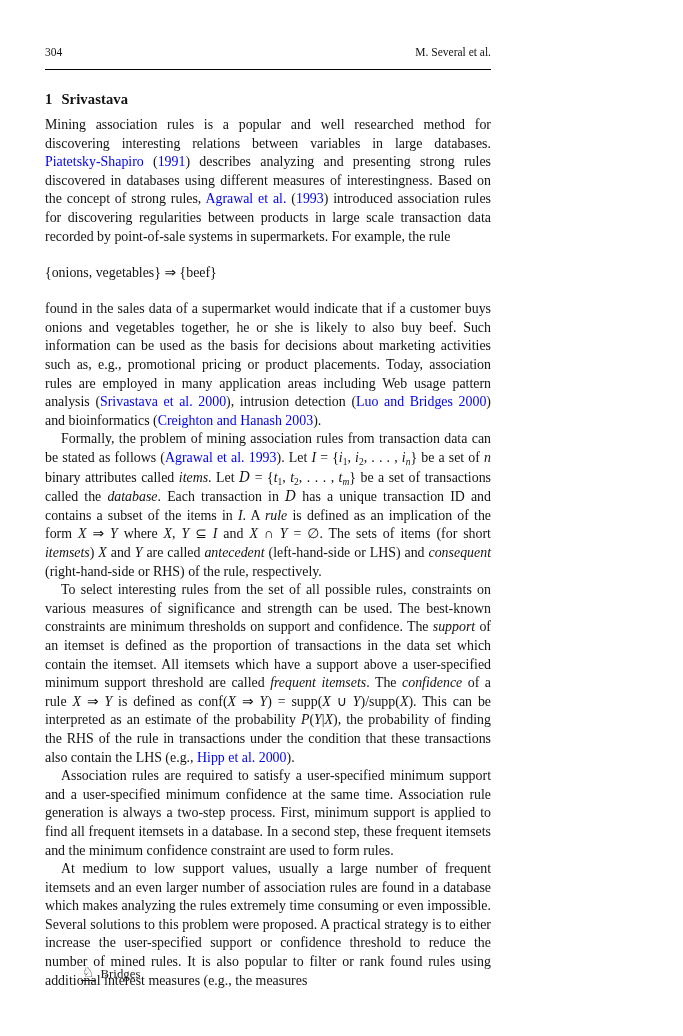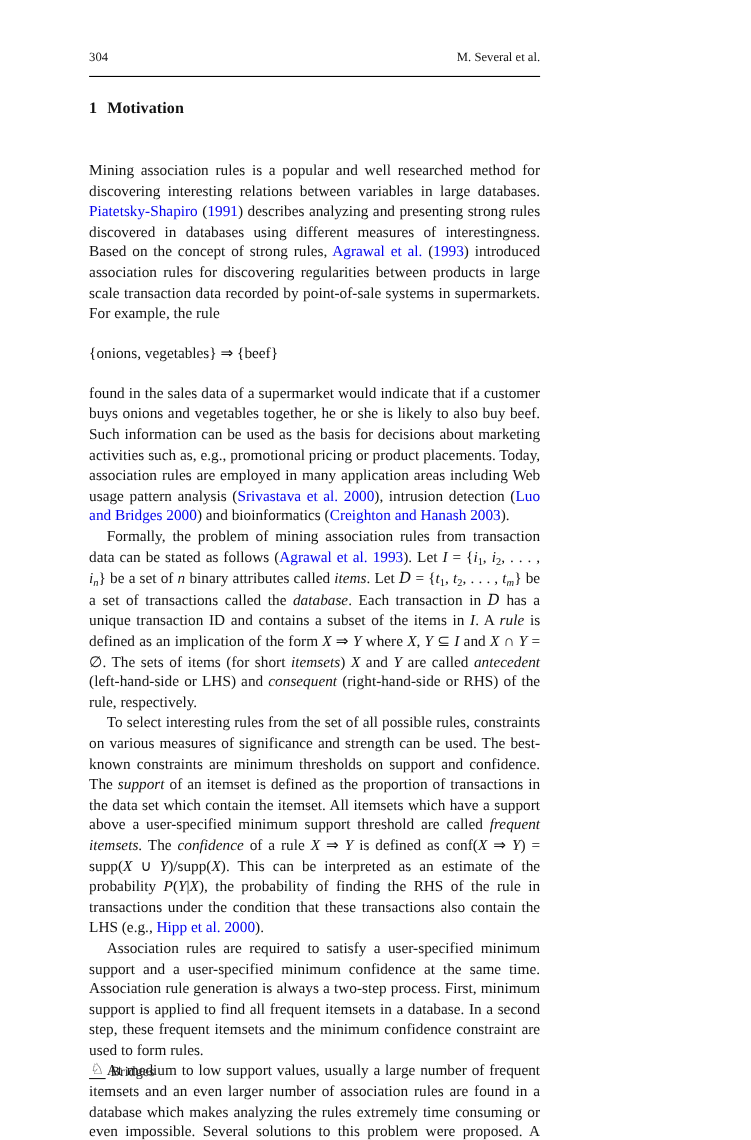--- a/index.html
+++ b/index.html
@@ -7,21 +7,21 @@
     width:683px;height:1036px;
     background:#ffffff;
     font-family:"Liberation Serif", serif;
     color:#121212;
     position:relative;
     overflow:hidden;
   }
   .page{
     box-sizing:border-box;
     width:572px;height:1036px;
-    padding:47px 81px 0 81px;
+    padding:47px 81px 0 45px;
     position:relative;
   }
   .running-head{
     display:flex;
     justify-content:space-between;
     align-items:baseline;
     font-size:11.5px;
     line-height:1;
   }
   .head-rule{
@@ -31,21 +31,21 @@
   }
   h1.section-heading{
     font-size:14.6px;
     font-weight:bold;
     margin:21px 0 0 0;
     line-height:1.1;
     letter-spacing:0.1px;
   }
   h1 .sec-num{margin-right:9px;}
   .article-body{
-    margin-top:40px;
+    margin-top:9px;
     font-size:13.9px;
     line-height:18.6px;
   }
   .article-body p{
     margin:0;
     text-align:justify;
     hyphens:none;
   }
   .article-body p.indent{text-indent:16px;}
   .formula{
@@ -83,21 +83,21 @@
 <div class="page">
 
   <header class="running-head">
     <span>304</span>
     <span>M. Several et al.</span>
   </header>
 
   <div class="head-rule"></div>
 
   <h1 class="section-heading">
-    <span class="sec-num">1</span><span>Motivation</span>
+    <span class="sec-num">1</span><span>Srivastava</span>
   </h1>
 
   <div class="article-body">
       <p class=""><span>Mining association rules is a popular and well researched method for discovering interesting relations between variables in large databases. </span><span class="cite" style="color: rgb(0, 0, 238);">Piatetsky-Shapiro</span><span> (</span><span class="cite" style="color: rgb(0, 0, 238);">1991</span><span>) describes analyzing and presenting strong rules discovered in databases using different measures of interestingness. Based on the concept of strong rules, </span><span class="cite" style="color: rgb(0, 0, 238);">Agrawal et al.</span><span> (</span><span class="cite" style="color: rgb(0, 0, 238);">1993</span><span>) introduced association rules for discovering regularities between products in large scale transaction data recorded by point-of-sale systems in supermarkets. For example, the rule</span></p>
       <div class="formula"><span>{onions, vegetables} ⇒ {beef}</span></div>
       <p class=""><span>found in the sales data of a supermarket would indicate that if a customer buys onions and vegetables together, he or she is likely to also buy beef. Such information can be used as the basis for decisions about marketing activities such as, e.g., promotional pricing or product placements. Today, association rules are employed in many application areas including Web usage pattern analysis (</span><span class="cite" style="color: rgb(0, 0, 238);">Srivastava et al. 2000</span><span>), intrusion detection (</span><span class="cite" style="color: rgb(0, 0, 238);">Luo and Bridges 2000</span><span>) and bioinformatics (</span><span class="cite" style="color: rgb(0, 0, 238);">Creighton and Hanash 2003</span><span>).</span></p>
       <p class="indent"><span>Formally, the problem of mining association rules from transaction data can be stated as follows (</span><span class="cite" style="color: rgb(0, 0, 238);">Agrawal et al. 1993</span><span>). Let </span><span class="it">I</span><span> = {</span><span class="it">i</span><sub>1</sub><span>, </span><span class="it">i</span><sub>2</sub><span>, . . . , </span><span class="it">i</span><sub class="si">n</sub><span>} be a set of </span><span class="it">n</span><span> binary attributes called </span><span class="it">items</span><span>. Let </span><span class="cal">D</span><span> = {</span><span class="it">t</span><sub>1</sub><span>, </span><span class="it">t</span><sub>2</sub><span>, . . . , </span><span class="it">t</span><sub class="si">m</sub><span>} be a set of transactions called the </span><span class="it">database</span><span>. Each transaction in </span><span class="cal">D</span><span> has a unique transaction ID and contains a subset of the items in </span><span class="it">I</span><span>. A </span><span class="it">rule</span><span> is defined as an implication of the form </span><span class="it">X</span><span> ⇒ </span><span class="it">Y</span><span> where </span><span class="it">X</span><span>, </span><span class="it">Y</span><span> ⊆ </span><span class="it">I</span><span> and </span><span class="it">X</span><span> ∩ </span><span class="it">Y</span><span> = ∅. The sets of items (for short </span><span class="it">itemsets</span><span>) </span><span class="it">X</span><span> and </span><span class="it">Y</span><span> are called </span><span class="it">antecedent</span><span> (left-hand-side or LHS) and </span><span class="it">consequent</span><span> (right-hand-side or RHS) of the rule, respectively.</span></p>
       <p class="indent"><span>To select interesting rules from the set of all possible rules, constraints on various measures of significance and strength can be used. The best-known constraints are minimum thresholds on support and confidence. The </span><span class="it">support</span><span> of an itemset is defined as the proportion of transactions in the data set which contain the itemset. All itemsets which have a support above a user-specified minimum support threshold are called </span><span class="it">frequent itemsets</span><span>. The </span><span class="it">confidence</span><span> of a rule </span><span class="it">X</span><span> ⇒ </span><span class="it">Y</span><span> is defined as conf(</span><span class="it">X</span><span> ⇒ </span><span class="it">Y</span><span>) = supp(</span><span class="it">X</span><span> ∪ </span><span class="it">Y</span><span>)/supp(</span><span class="it">X</span><span>). This can be interpreted as an estimate of the probability </span><span class="it">P</span><span>(</span><span class="it">Y</span><span>|</span><span class="it">X</span><span>), the probability of finding the RHS of the rule in transactions under the condition that these transactions also contain the LHS (e.g., </span><span class="cite" style="color: rgb(0, 0, 238);">Hipp et al. 2000</span><span>).</span></p>
       <p class="indent"><span>Association rules are required to satisfy a user-specified minimum support and a user-specified minimum confidence at the same time. Association rule generation is always a two-step process. First, minimum support is applied to find all frequent itemsets in a database. In a second step, these frequent itemsets and the minimum confidence constraint are used to form rules.</span></p>
       <p class="indent"><span>At medium to low support values, usually a large number of frequent itemsets and an even larger number of association rules are found in a database which makes analyzing the rules extremely time consuming or even impossible. Several solutions to this problem were proposed. A practical strategy is to either increase the user-specified support or confidence threshold to reduce the number of mined rules. It is also popular to filter or rank found rules using additional interest measures (e.g., the measures</span></p>

